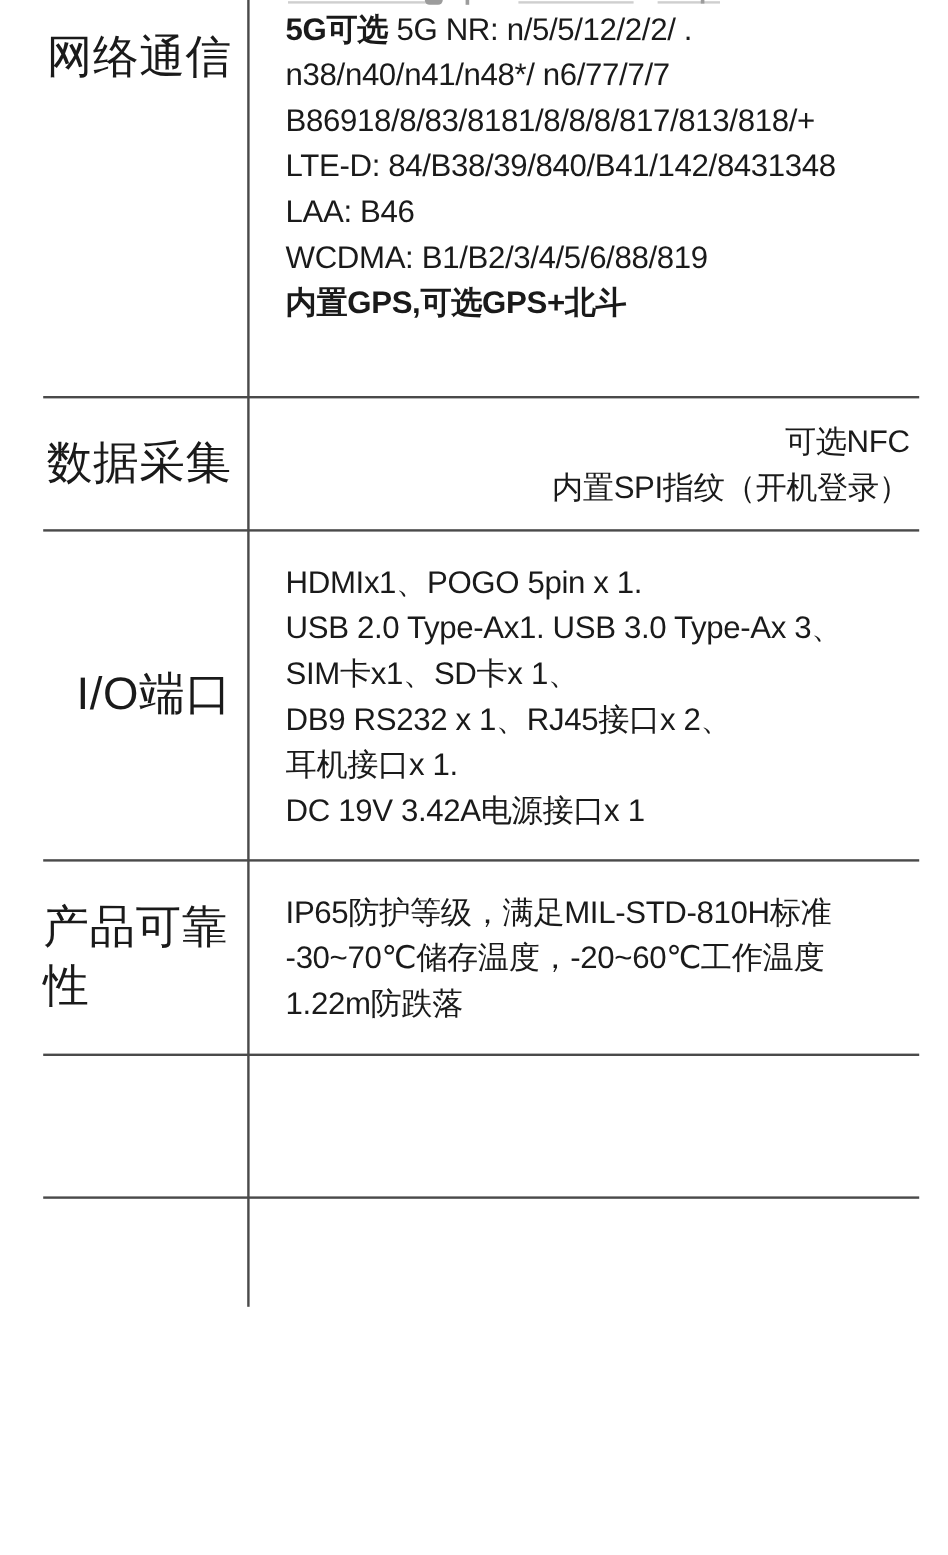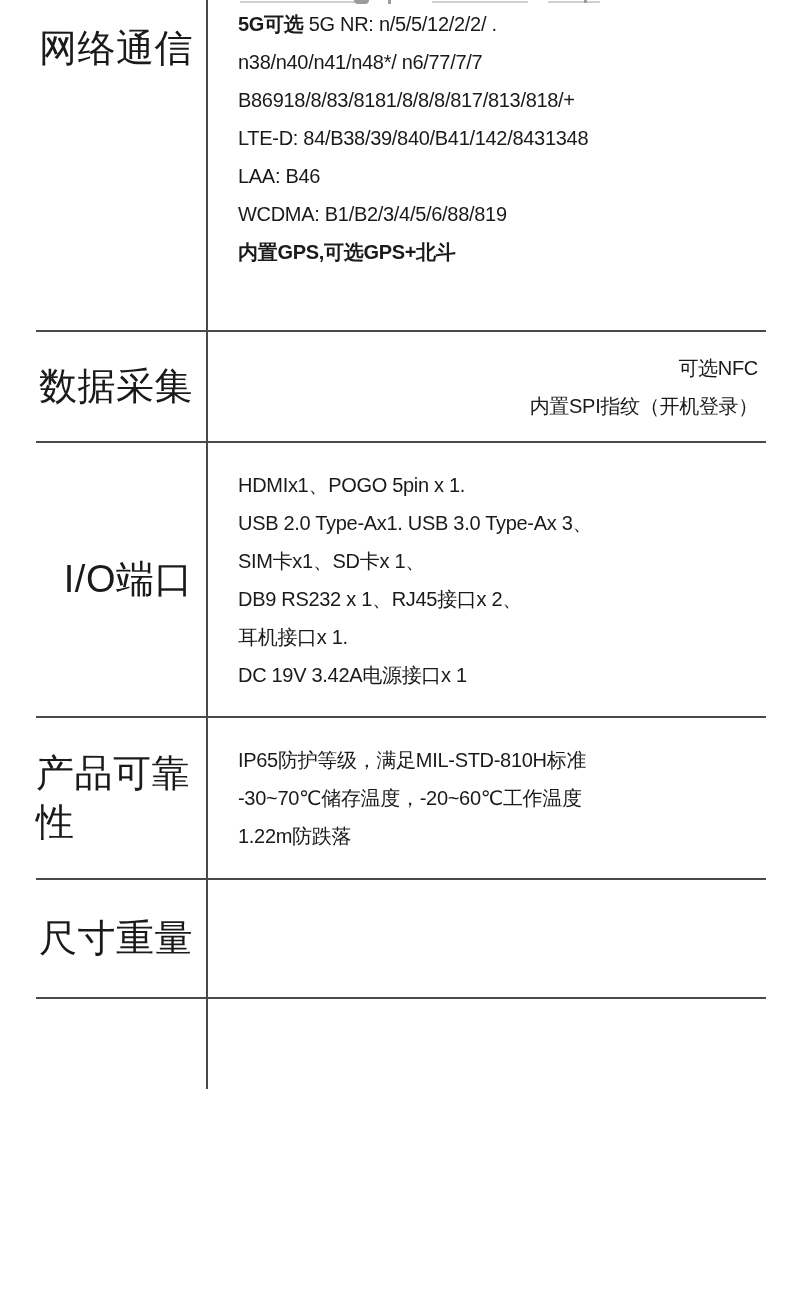--- a/index.html
+++ b/index.html
@@ -53,21 +53,21 @@
     display: flex;
     flex-direction: column;
     justify-content: center;
     padding-left: 32px;
     padding-right: 8px;
   }
   
   .row-top .label-cell { align-items: flex-start; padding-top: 24px; }
   .row-top .value-cell { justify-content: flex-start; padding-top: 5px; }
   .spec-line {
-    font-size: 20px;
+    font-size: 26px;
     line-height: 38px;
     white-space: pre;
     letter-spacing: -0.3px;
   }
   .seg { font-weight: 400; }
   .seg-bold { font-weight: 700; }
   
   .remnant { position: absolute; background: #9c9c9c; }
   .remnant.light { background: #cfcfcf; }
 </style>
@@ -117,19 +117,18 @@
         </div>
         <div class="spec-row" style="height: 162px;">
           <div class="label-cell">产品可靠性</div>
           <div class="value-cell">
             <div class="spec-line"><span class="seg">IP65防护等级，满足MIL-STD-810H标准</span></div>
             <div class="spec-line"><span class="seg">-30~70℃储存温度，-20~60℃工作温度</span></div>
             <div class="spec-line"><span class="seg">1.22m防跌落</span></div>
           </div>
         </div>
         <div class="spec-row" style="height: 119px;">
-          <div class="label-cell">尺寸重量</div>
         </div>
       </div>
 
     <div class="divider-v"></div>
   </div>
 </div>
 
 </body></html>

